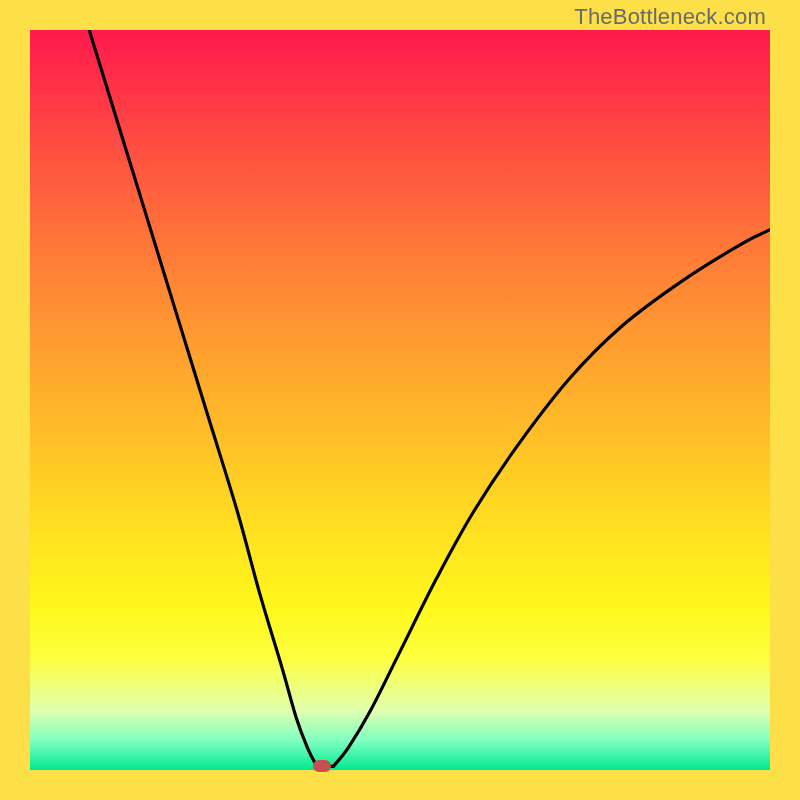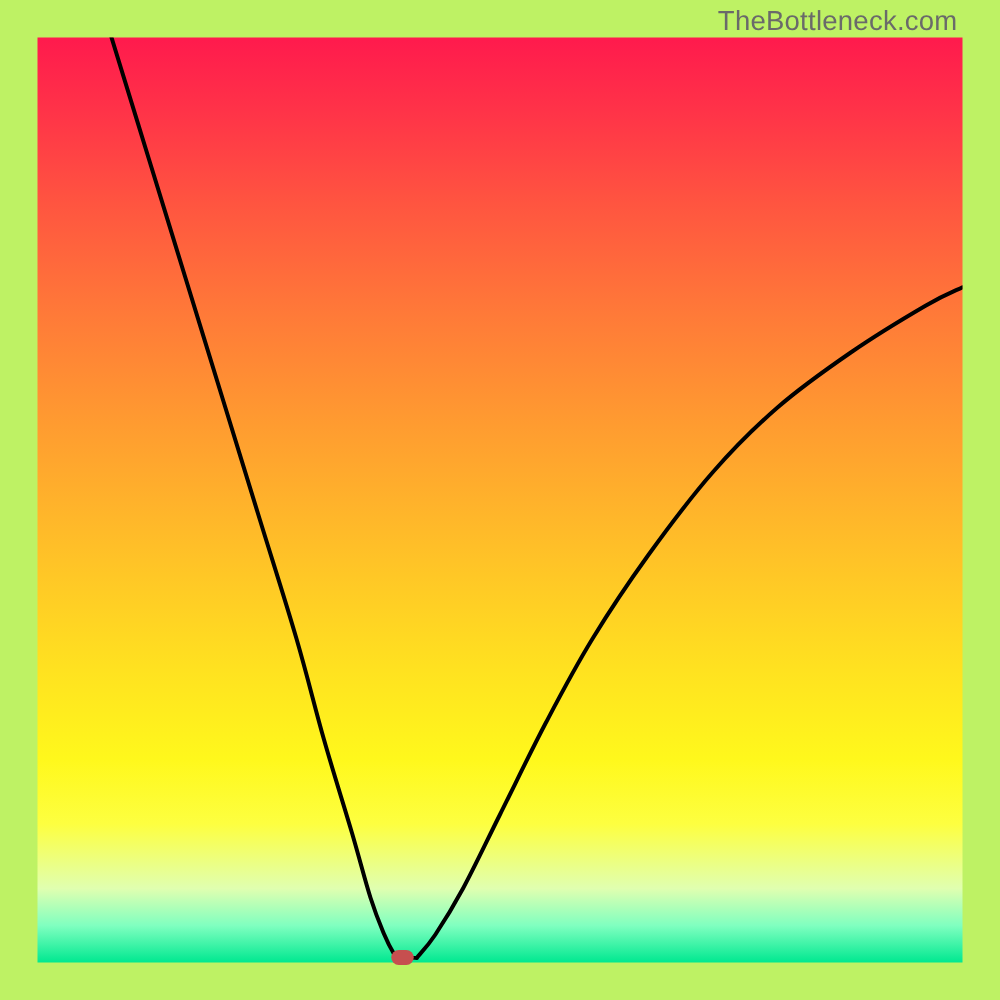--- a/index.html
+++ b/index.html
@@ -1,20 +1,20 @@
 <!DOCTYPE html>
 <html><head>
 <meta charset="utf-8">
 <style>
   * { margin: 0; padding: 0; box-sizing: border-box; }
   html, body { width: 800px; height: 800px; overflow: hidden; background: #000; }
   .frame {
     width: 800px;
     height: 800px;
-    background: #bef264;
+    background: #fde047;
     position: relative;
   }
   .plot-area {
     position: absolute;
     left: 30px;
     top: 30px;
     width: 740px;
     height: 740px;
     background: linear-gradient(to bottom,
       #ff1a4d 0%,

